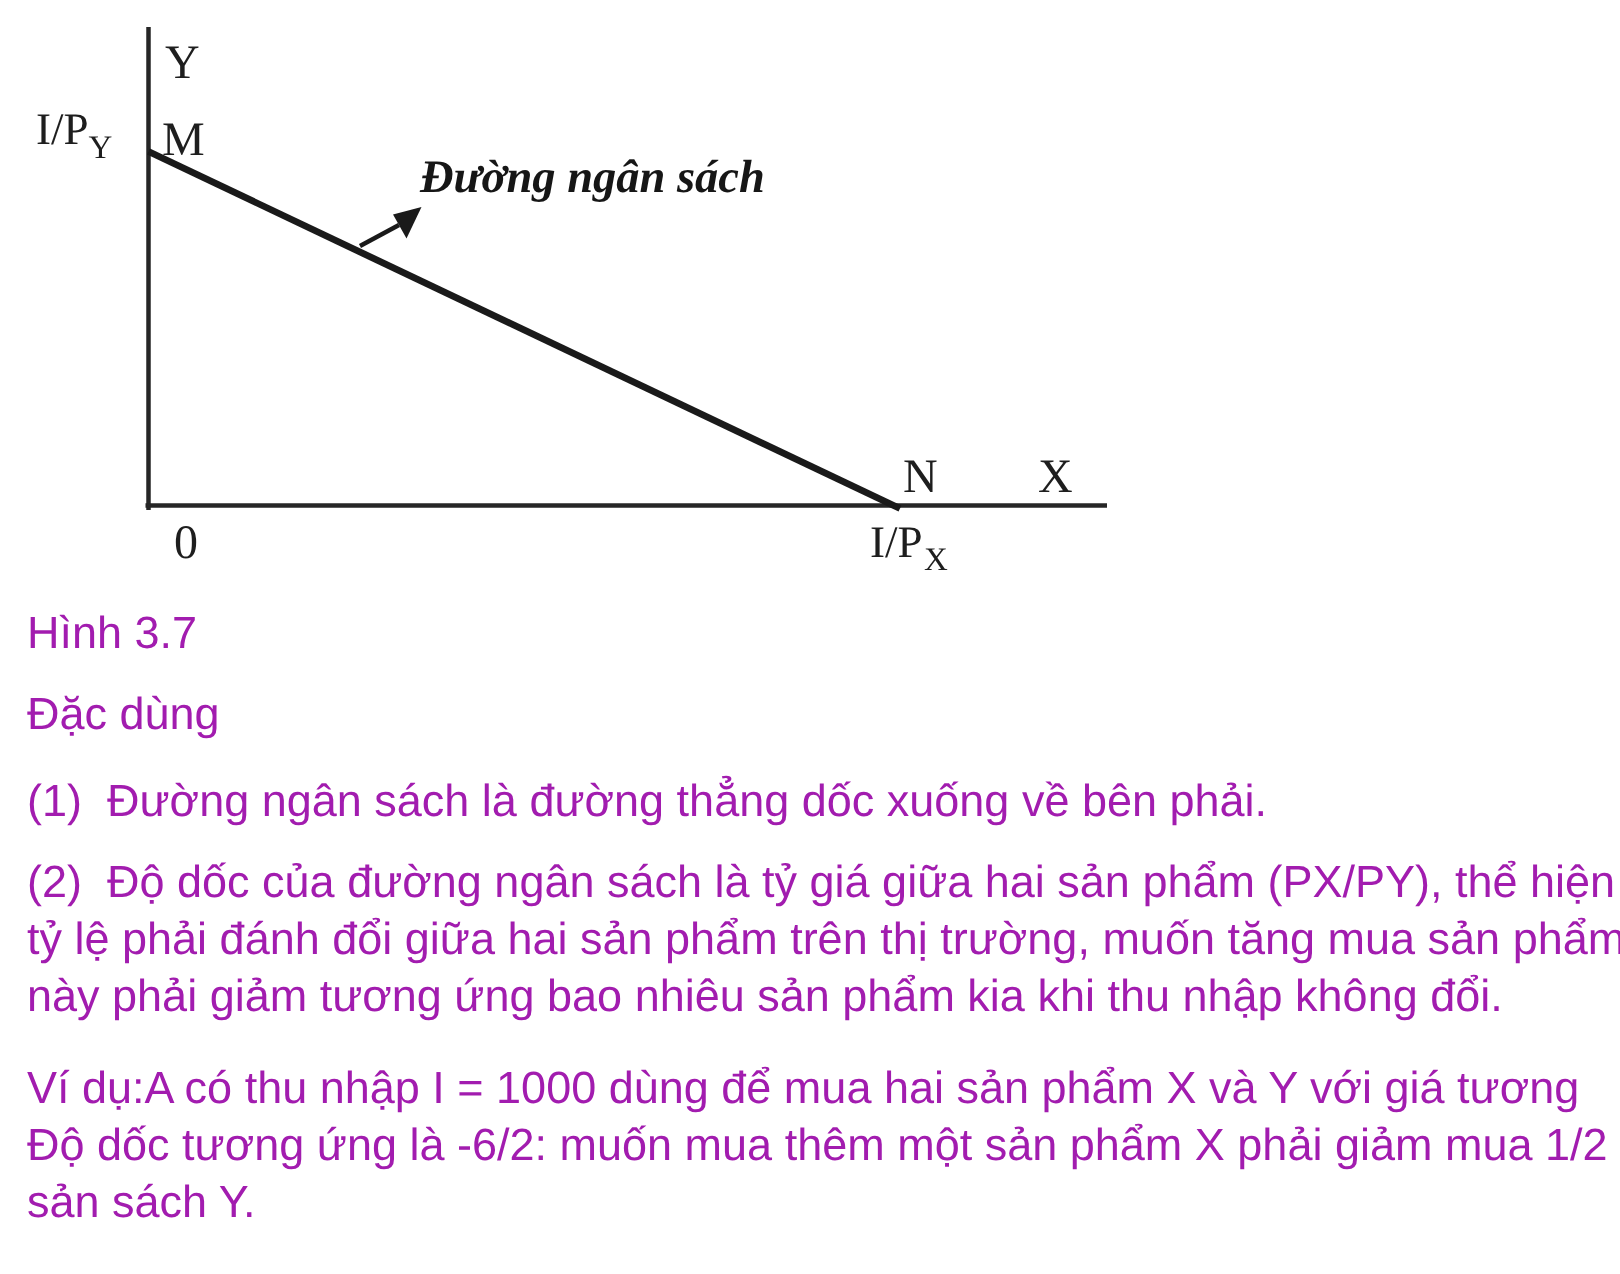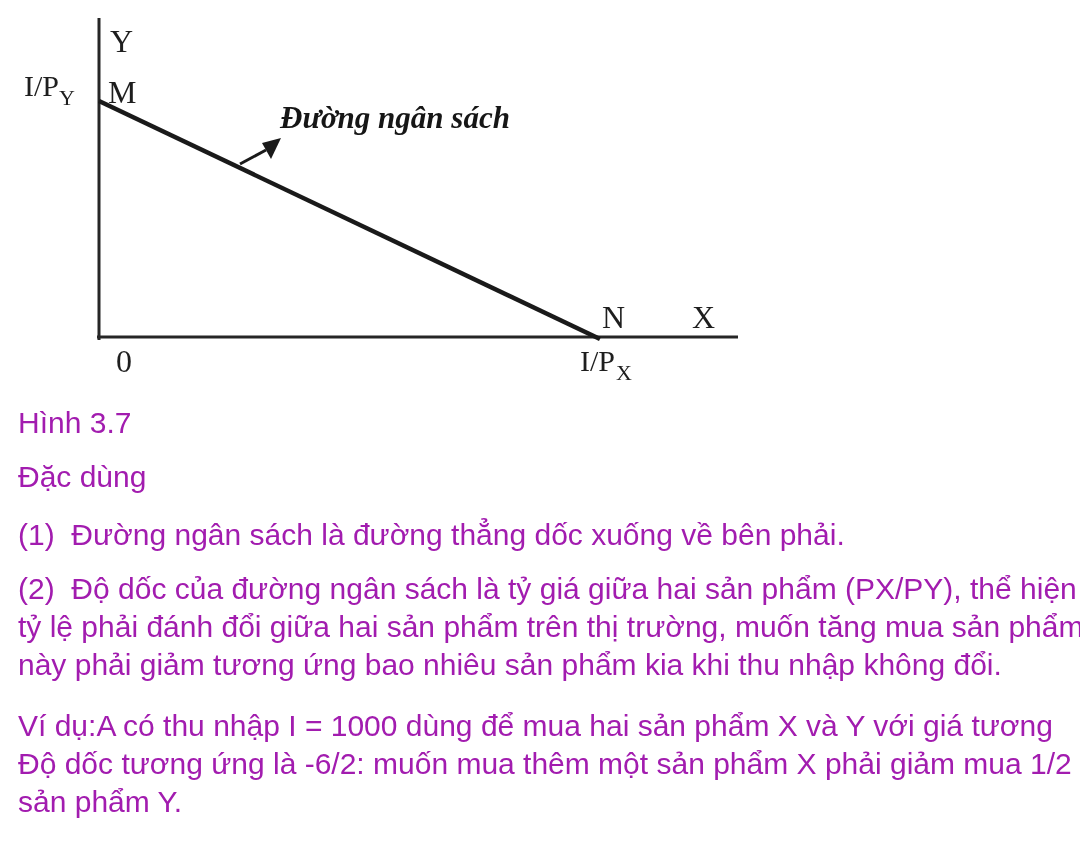--- a/index.html
+++ b/index.html
@@ -101,16 +101,16 @@
 
   <div class="textblock para2">
       <div class="tline">(2)  Độ dốc của đường ngân sách là tỷ giá giữa hai sản phẩm (PX/PY), thể hiện</div>
       <div class="tline">tỷ lệ phải đánh đổi giữa hai sản phẩm trên thị trường, muốn tăng mua sản phẩm</div>
       <div class="tline">này phải giảm tương ứng bao nhiêu sản phẩm kia khi thu nhập không đổi.</div>
     </div>
 
   <div class="textblock para3">
       <div class="tline">Ví dụ:A có thu nhập I = 1000 dùng để mua hai sản phẩm X và Y với giá tương</div>
       <div class="tline">Độ dốc tương ứng là -6/2: muốn mua thêm một sản phẩm X phải giảm mua 1/2</div>
-      <div class="tline">sản phẩm Y.</div>
+      <div class="tline">sản sách Y.</div>
     </div>
 
 </div>
 
 </body></html>

